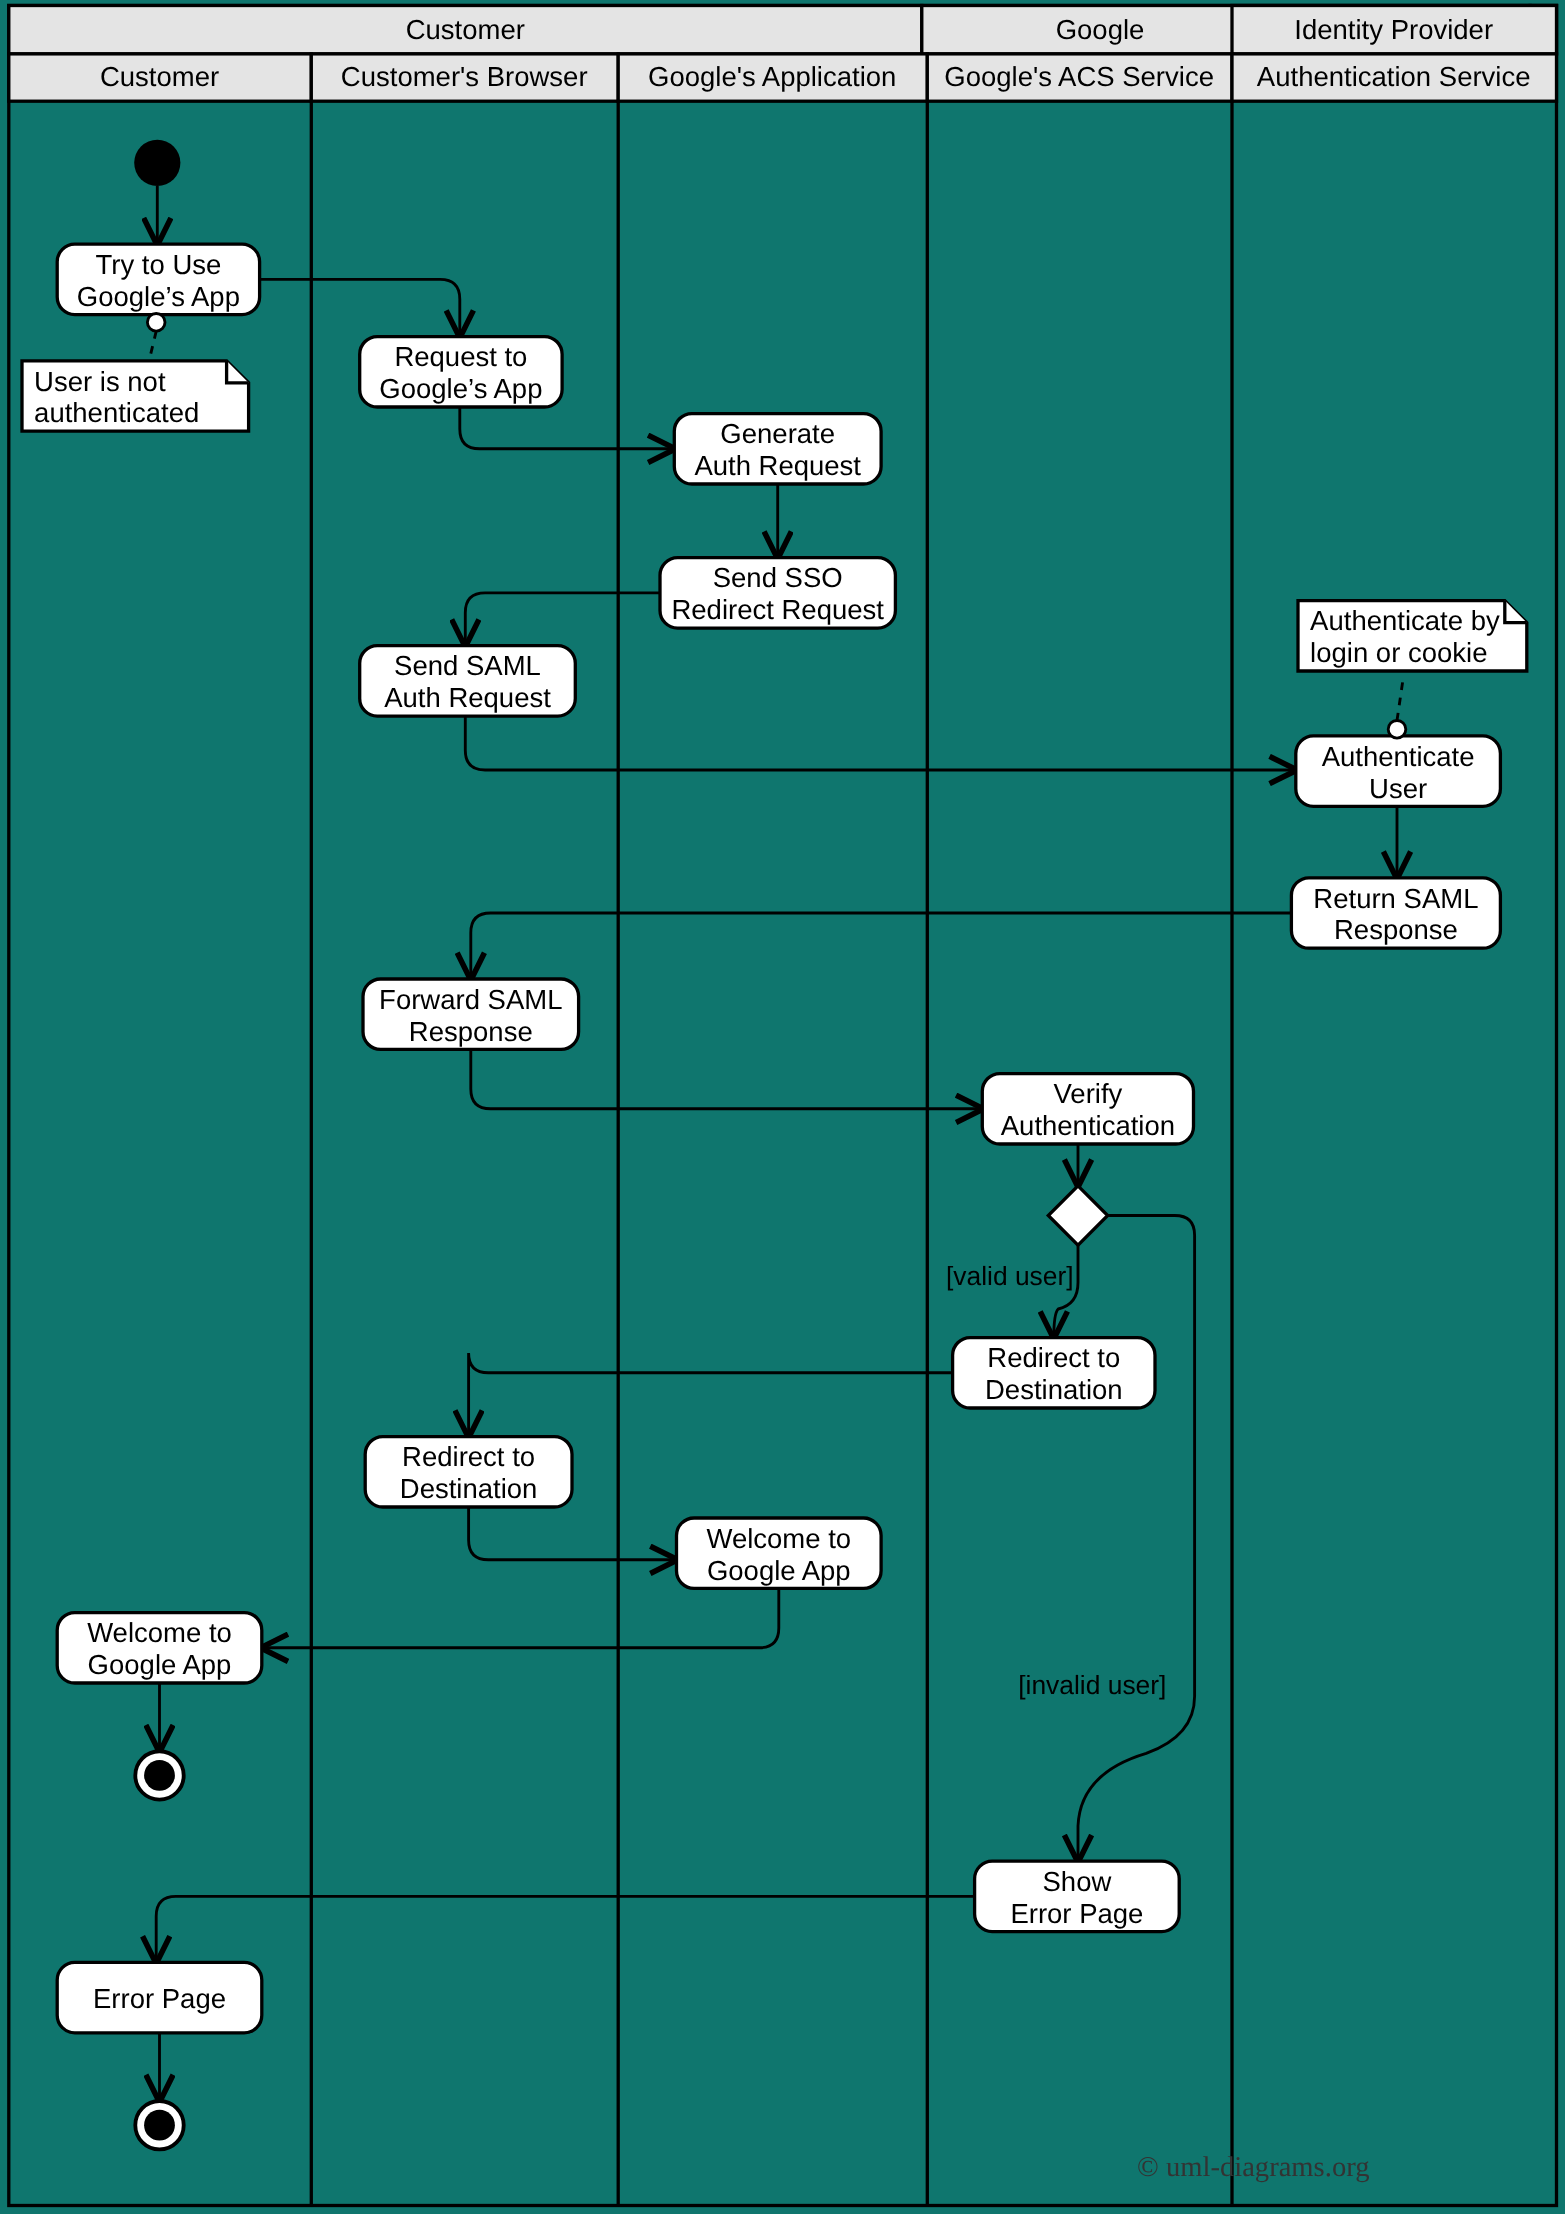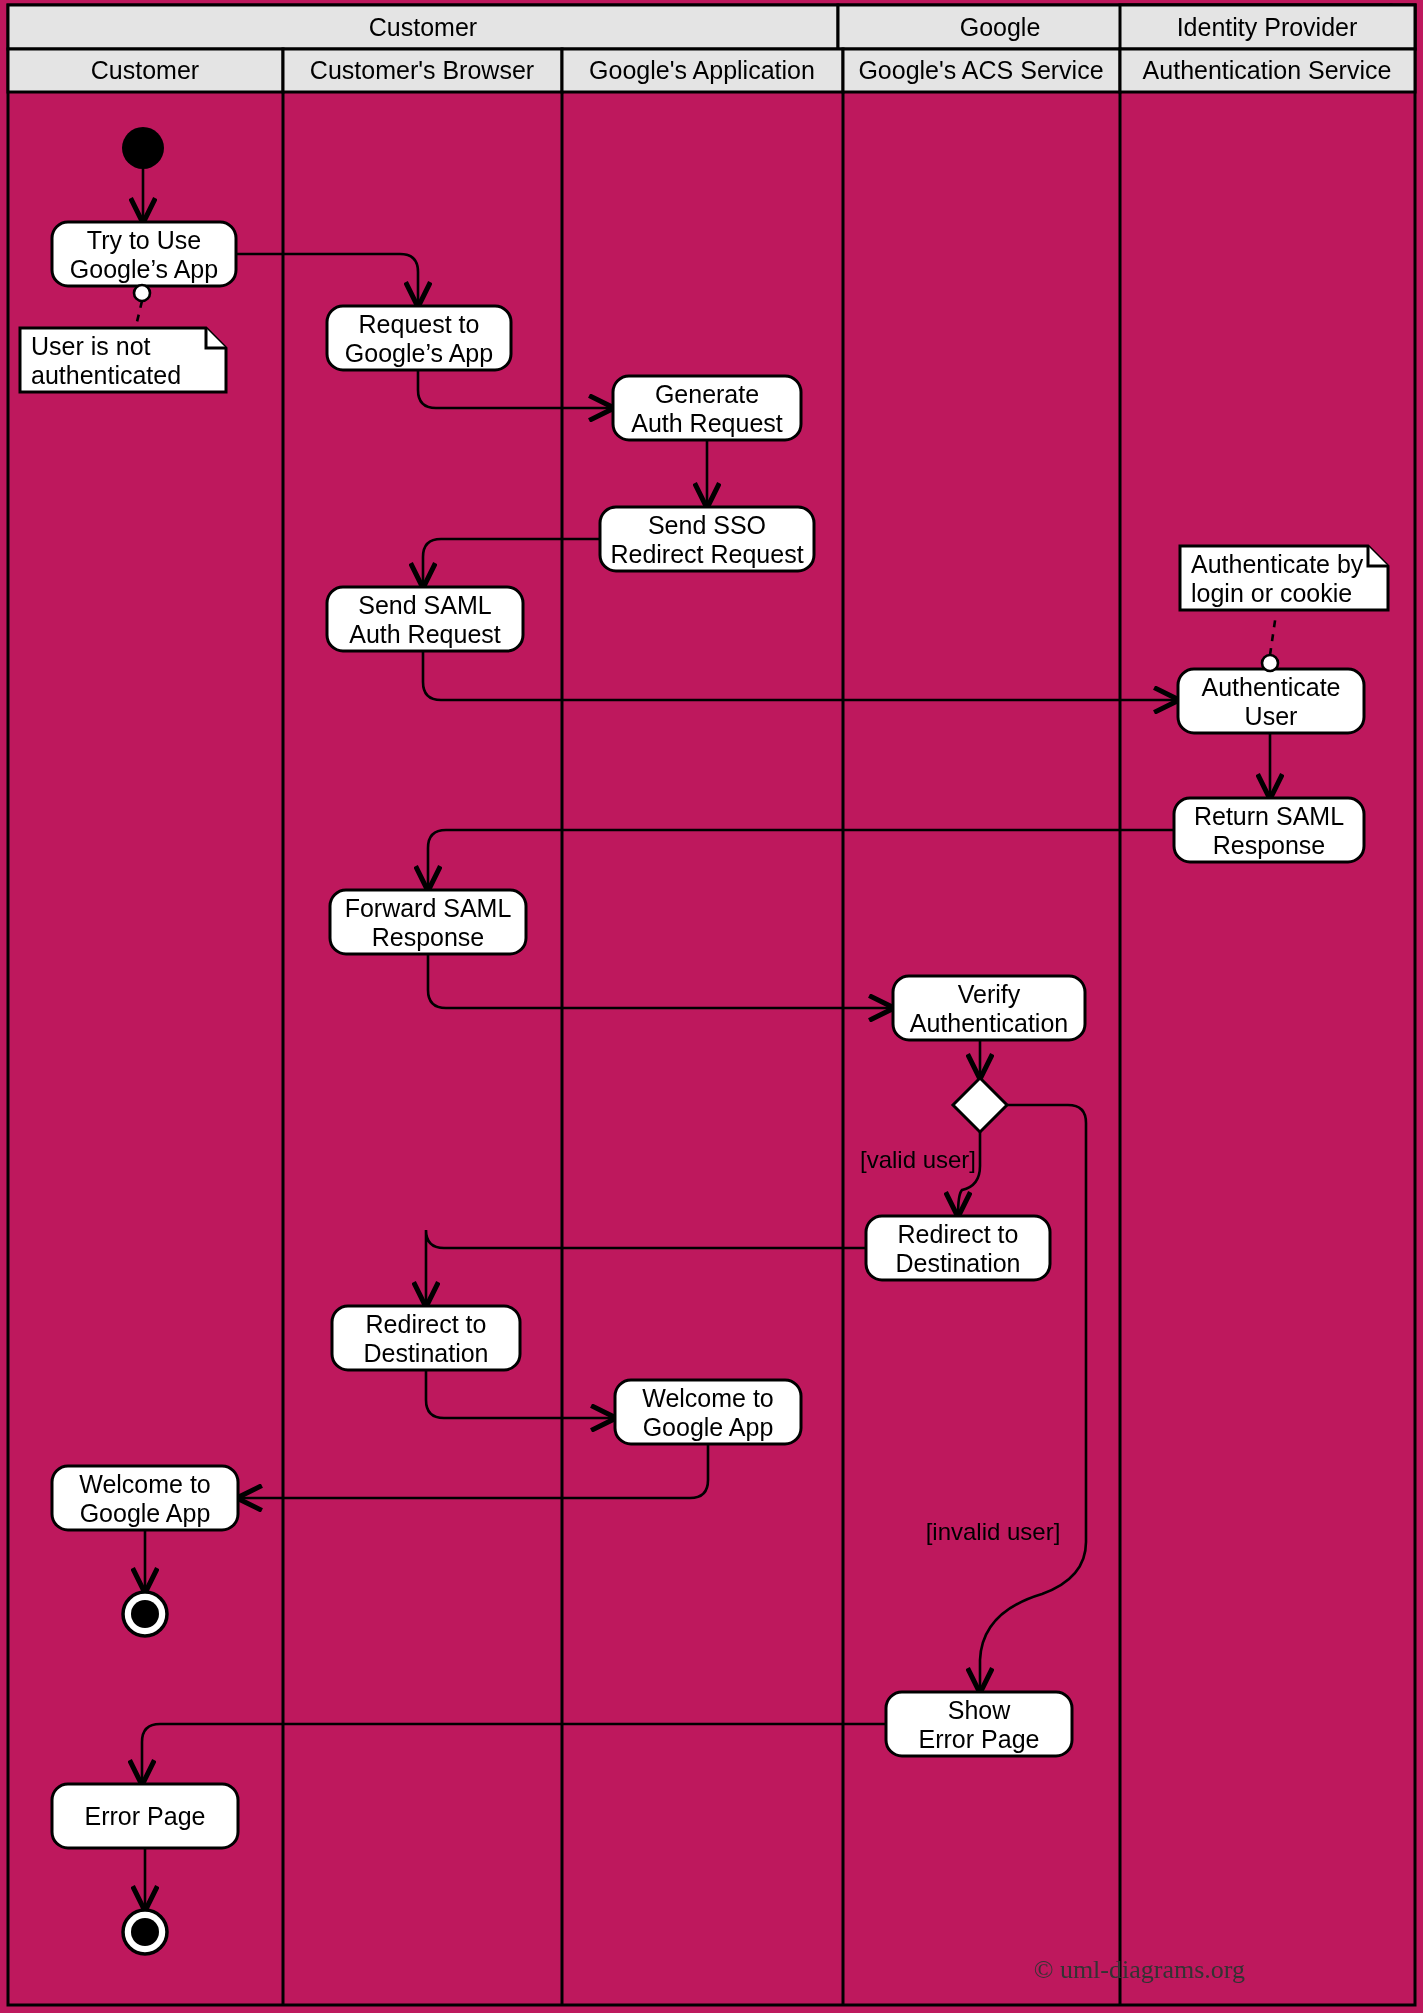--- a/index.html
+++ b/index.html
@@ -7,21 +7,21 @@
     padding: 0;
     background: #ffffff;
   }
   body {
     font-family: "Liberation Sans", sans-serif;
   }
   #stage {
     position: relative;
     width: 1423px;
     height: 2013px;
-    background: #be185d;
+    background: #0f766e;
     overflow: hidden;
   }
   #diagram {
     position: absolute;
     top: 0;
     left: 0;
   }
   .swim-header-title,
   .swim-header-sub {
     font-family: "Liberation Sans", sans-serif;

